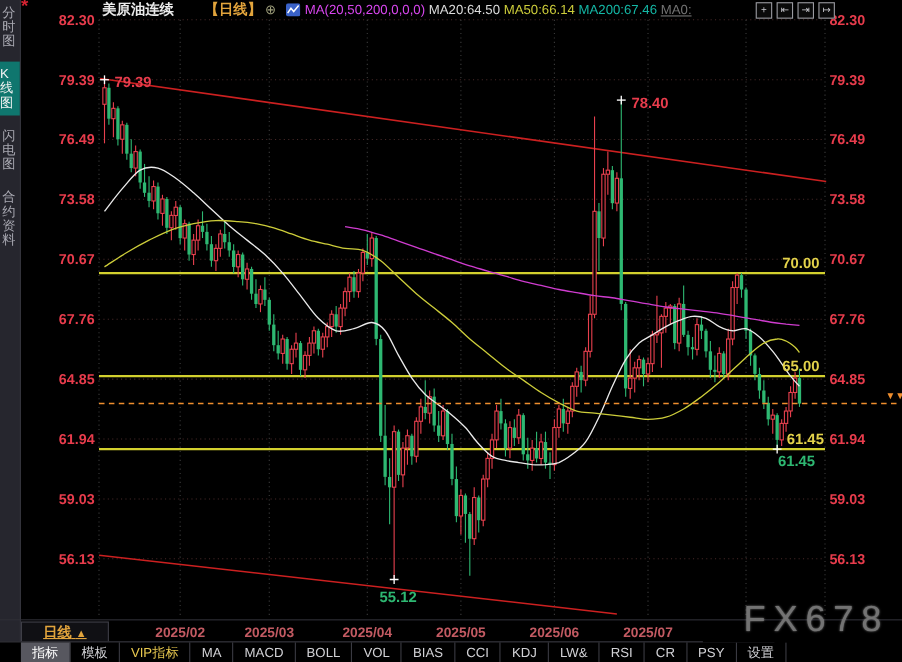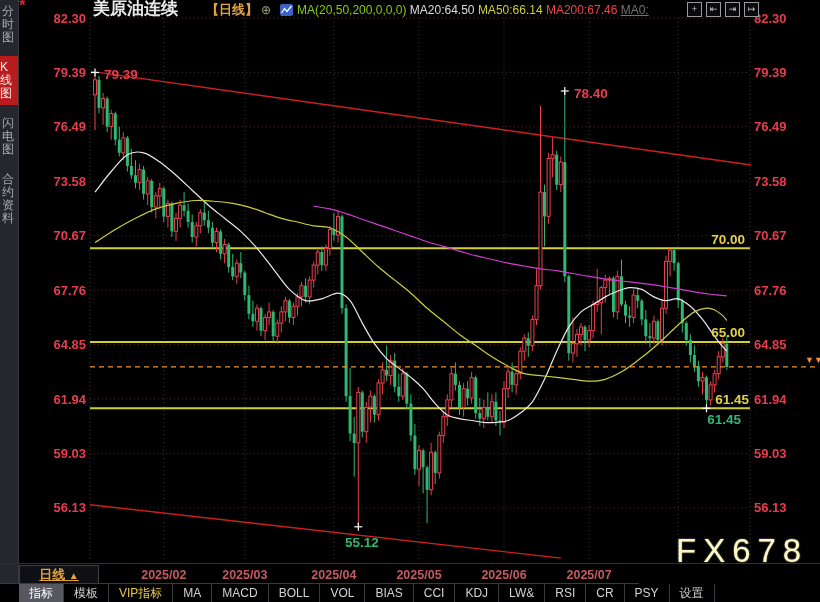--- a/index.html
+++ b/index.html
@@ -5,52 +5,52 @@
   html,body{margin:0;padding:0;background:#000;width:820px;height:602px;overflow:hidden;
     font-family:"Liberation Sans",sans-serif;-webkit-font-smoothing:none;}
   #stage{position:relative;width:820px;height:602px;background:#000;}
   
   #chart-svg{position:absolute;left:0;top:0;z-index:1;}
   
   .sidebar{position:absolute;left:0;top:0;width:18px;height:584px;background:#26262e;
     border-right:1px solid #36363e;z-index:3;}
   .side-item{width:14px;margin:0 auto 7px auto;padding:5px 0;font-size:12px;line-height:13px;
     color:#a9a9b2;text-align:left;word-break:break-all;cursor:pointer;}
-  .side-item.active{background:#b91c1c;color:#f2f2f2;width:18px;}
+  .side-item.active{background:#0f766e;color:#f2f2f2;width:18px;}
   
   .topbar{position:absolute;left:0;top:0;width:820px;height:18px;z-index:4;font-size:12px;
     line-height:17px;white-space:nowrap;}
   .burst{position:absolute;left:19px;top:-3px;color:#d82433;font-weight:bold;font-size:17px;}
   .tb-text{position:absolute;left:93px;top:0;}
-  .sym{color:#eaeaea;font-weight:bold;font-size:17px;}
+  .sym{color:#eaeaea;font-weight:bold;font-size:13px;}
   .per{color:#e2a43c;font-weight:bold;font-size:13px;margin-left:28px;}
   .oplus{color:#9d9d7a;padding:0 3px;}
   .badge{display:inline-block;width:13px;height:12px;vertical-align:-2px;margin:0 4px 0 6px;}
-  .ma-set{color:#84cc16;}
-  .ma20{color:#dcdcdc;} .ma50{color:#cdcd3a;} .ma200{color:#ef4444;} .ma0{color:#737373;text-decoration:underline;}
+  .ma-set{color:#d946ef;}
+  .ma20{color:#dcdcdc;} .ma50{color:#cdcd3a;} .ma200{color:#14b8a6;} .ma0{color:#737373;text-decoration:underline;}
   .tools{position:absolute;left:687px;top:2px;display:flex;gap:4px;z-index:4;}
   .tool-btn{width:13px;height:13px;border:1px solid #9a9aa0;color:#c9c9cf;font-size:9px;
     line-height:12px;text-align:center;cursor:pointer;background:#0a0a0a;}
   
   .axisrow{position:absolute;left:0;top:563px;width:820px;height:20px;z-index:3;
     border-top:1px solid #2f2f37;}
   .period-box{position:absolute;left:19px;top:1px;width:78px;height:18px;border:1px solid #3e3e46;
     background:#101014;color:#e2a43c;font-size:13px;font-weight:bold;text-align:center;
     line-height:17px;cursor:pointer;text-decoration:underline;}
   .period-box .arrow{font-size:10px;}
   
   .toolbar{position:absolute;left:0;top:583px;width:704px;height:19px;background:#000;
     border-top:1px solid #3a3a42;display:flex;z-index:5;padding-left:19px;box-sizing:border-box;}
   .tab{padding:0 10px;font-size:12px;line-height:18px;color:#d2d2d6;border-right:1px solid #3a3a42;
     cursor:pointer;white-space:nowrap;}
   .tab.active{background:#57575f;color:#ffffff;}
   .tab.vip{color:#e8c84f;}
   
   .wm-box{position:absolute;left:639px;top:566px;width:181px;height:18px;background:#000;z-index:6;}
-  .watermark{position:absolute;left:676px;top:532px;z-index:7;color:#fef9c3;font-size:33px;
+  .watermark{position:absolute;left:676px;top:544px;z-index:7;color:#737373;font-size:33px;
     letter-spacing:7px;text-shadow:0 0 2px rgba(255,255,255,.55);}
   .price-tag{position:absolute;left:805px;top:357px;z-index:4;color:#ef8e2e;font-size:9px;
     line-height:6px;text-align:center;width:14px;cursor:pointer;}
 </style>
 </head>
 <body>
 
 <div id="stage">
 
   <div id="chart-svg"><svg width="820" height="602" viewBox="0 0 820 602">

